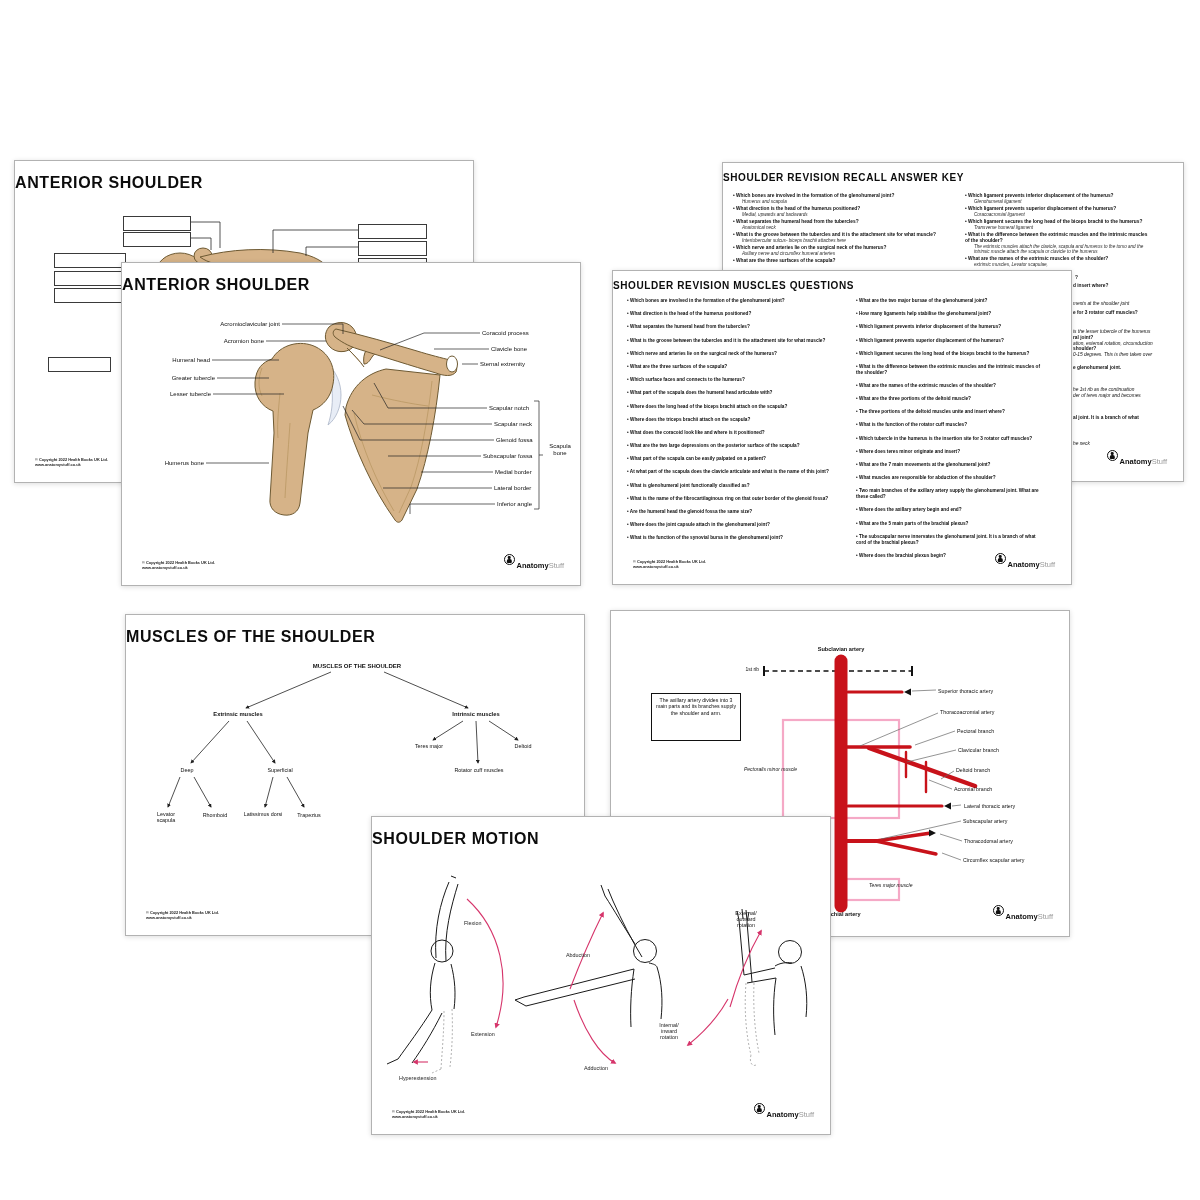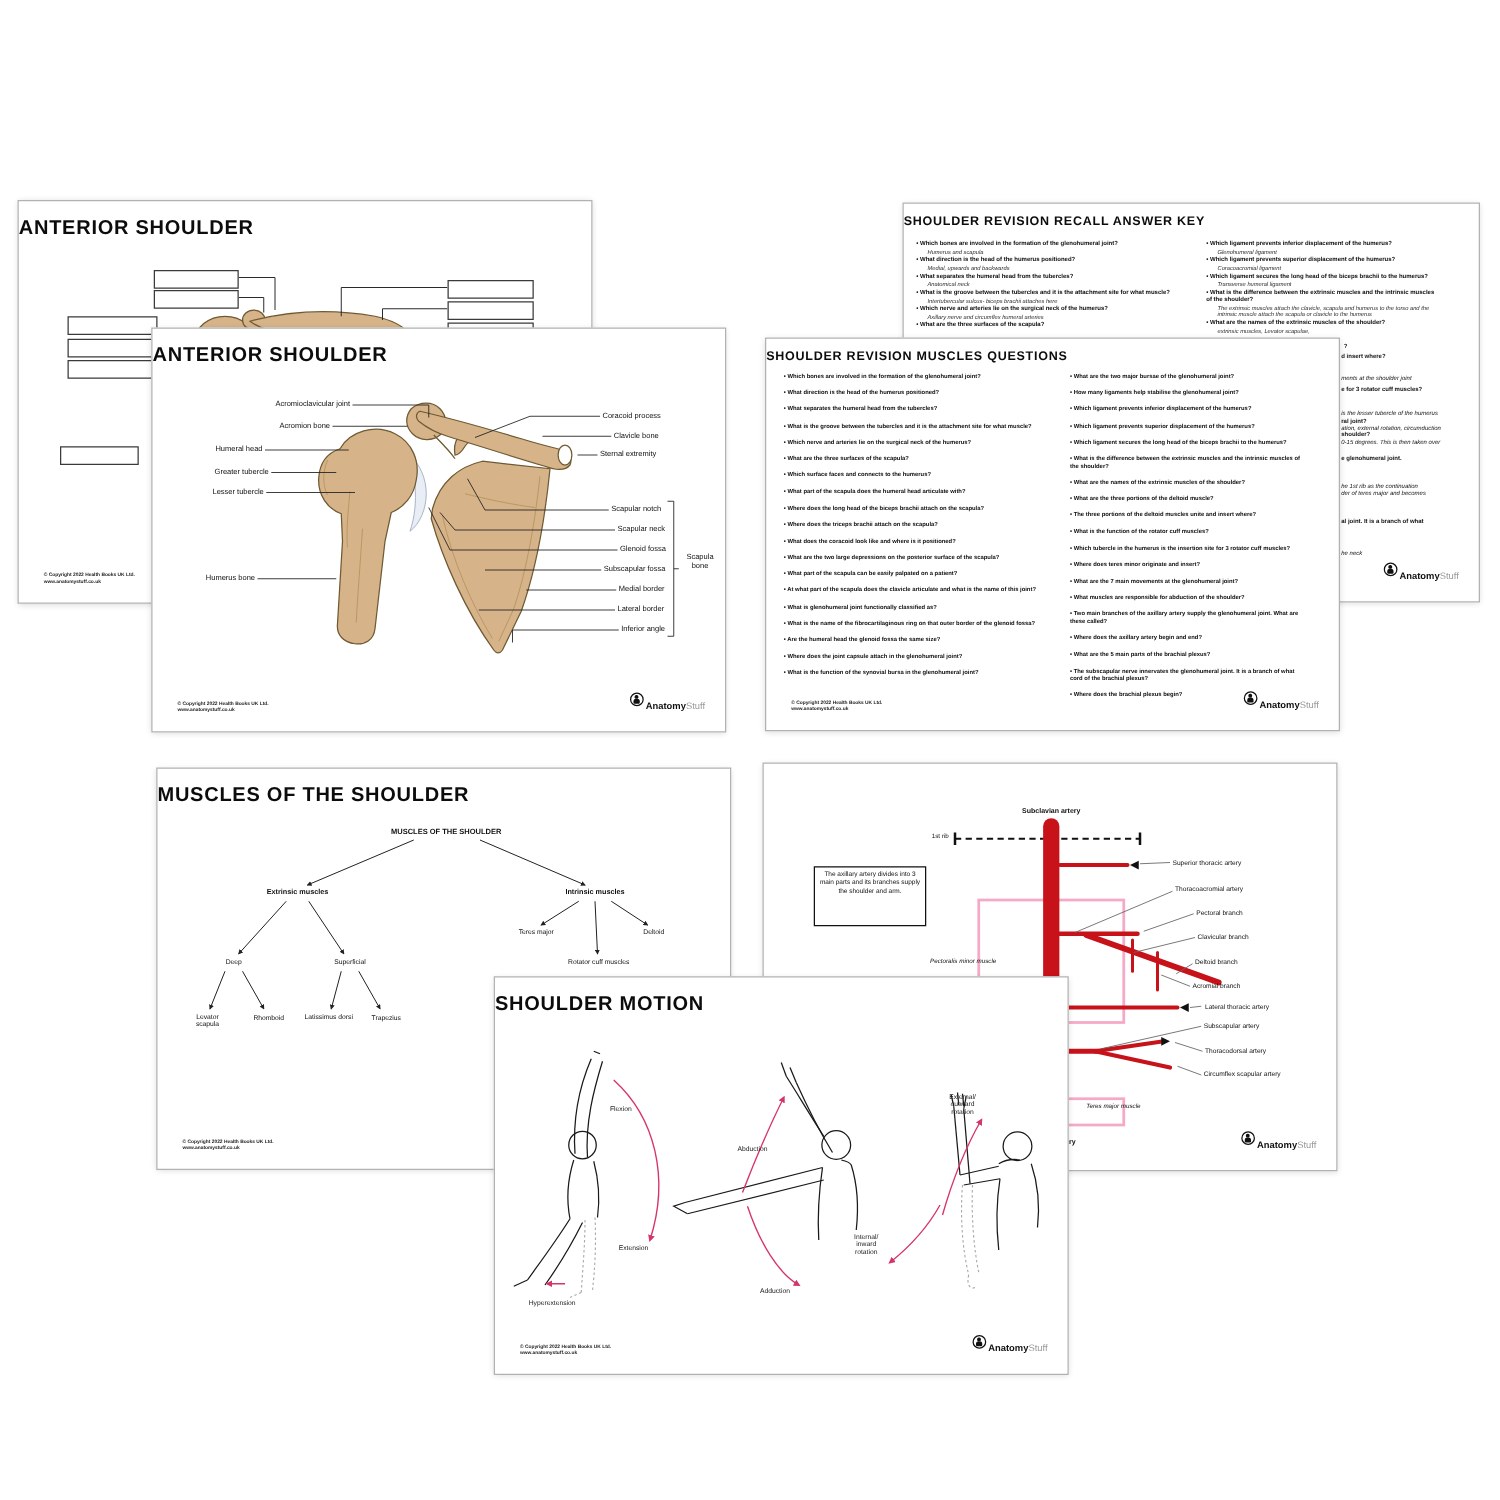--- a/index.html
+++ b/index.html
@@ -383,21 +383,21 @@
     <div class="copyright">
       <div>© Copyright 2022 Health Books UK Ltd.</div>
         <div>www.anatomystuff.co.uk</div>
     </div>
     <div class="logo">
       <span class="logo-mark"></span>
       <span><span class="logo-bold">Anatomy</span><span class="logo-light">Stuff</span></span>
     </div>
   </div>
 
-  <div class="page" style="left:371px;top:781px;width:458px;height:317px;z-index:4;margin-left:24px;">
+  <div class="page" style="left:371px;top:816px;width:458px;height:317px;z-index:4;">
     <svg width="458" height="317" viewBox="0 0 458 317">
       <defs>
         <marker id="pa" markerWidth="5" markerHeight="5" refX="3.5" refY="2.5" orient="auto">
           <path d="M0,0 L5,2.5 L0,5 Z" fill="#d6356b"></path>
         </marker>
       </defs>
 
       <g stroke="#1a1a1a" stroke-width="1" fill="none">
         <circle cx="70" cy="134" r="11"></circle>
         <path d="M64,141 C62,112 68,86 77,65"></path>

